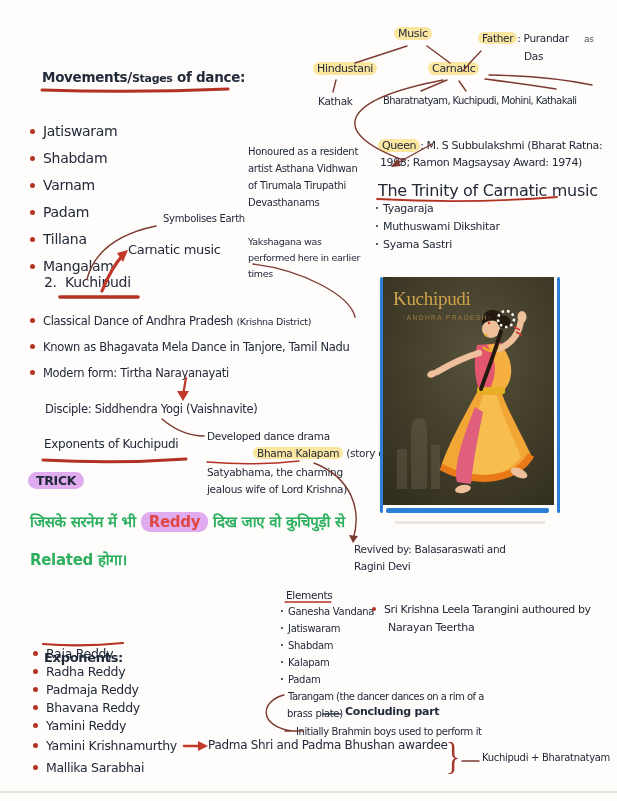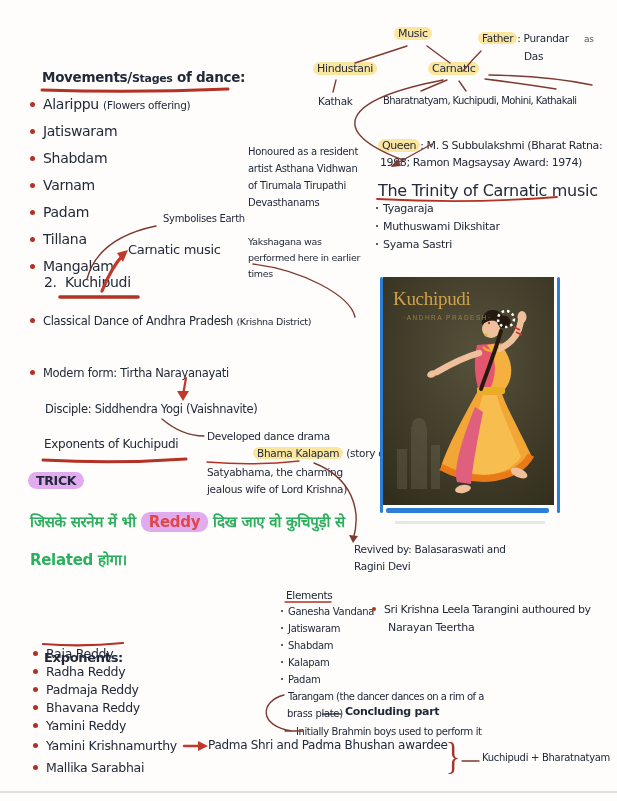--- a/index.html
+++ b/index.html
@@ -87,36 +87,36 @@
   <div class="t" style="left:376px;top:203px;font-size:11px;"><span class="mb"></span><span>Tyagaraja</span></div>
   <div class="t" style="left:376px;top:221px;font-size:11px;"><span class="mb"></span><span>Muthuswami Dikshitar</span></div>
   <div class="t" style="left:376px;top:239px;font-size:11px;"><span class="mb"></span><span>Syama Sastri</span></div>
 
   <div class="t" style="left:248px;top:146px;font-size:10px;">Honoured as a resident</div>
   <div class="t" style="left:248px;top:163px;font-size:10px;">artist Asthana Vidhwan</div>
   <div class="t" style="left:248px;top:180px;font-size:10px;">of Tirumala Tirupathi</div>
   <div class="t" style="left:248px;top:197px;font-size:10px;">Devasthanams</div>
 
   <div class="t" style="left:42px;top:70px;font-size:13.5px;font-weight:bold;"><span>Movements/</span><span style="font-size:11px;">Stages</span> <span>of dance:</span></div>
-  <div class="t" style="left:30px;top:96px;font-size:14px;"><span class="bu"></span><span>Alarippu</span> <span style="font-size:10.5px;">(Flowers offering)</span></div>
   <div class="t" style="left:30px;top:123px;font-size:14px;"><span class="bu"></span><span>Jatiswaram</span></div>
   <div class="t" style="left:30px;top:150px;font-size:14px;"><span class="bu"></span><span>Shabdam</span></div>
   <div class="t" style="left:30px;top:177px;font-size:14px;"><span class="bu"></span><span>Varnam</span></div>
   <div class="t" style="left:30px;top:204px;font-size:14px;"><span class="bu"></span><span>Padam</span></div>
   <div class="t" style="left:30px;top:231px;font-size:14px;"><span class="bu"></span><span>Tillana</span></div>
   <div class="t" style="left:30px;top:258px;font-size:14px;"><span class="bu"></span><span>Mangalam</span></div>
 
   <div class="t" style="left:163px;top:213px;font-size:10px;">Symbolises Earth</div>
   <div class="t" style="left:128px;top:243px;font-size:13px;">Carnatic music</div>
   <div class="t" style="left:44px;top:274px;font-size:14px;"><span>2.</span>&nbsp;&nbsp;<span>Kuchipudi</span></div>
   <div class="t" style="left:248px;top:237px;font-size:9.5px;">Yakshagana was</div>
   <div class="t" style="left:248px;top:253px;font-size:9.5px;">performed here in earlier</div>
   <div class="t" style="left:248px;top:269px;font-size:9.5px;">times</div>
 
   <div class="t" style="left:30px;top:315px;font-size:11.5px;"><span class="bu"></span><span>Classical Dance of Andhra Pradesh</span> <span style="font-size:9.5px;">(Krishna District)</span></div>
+  <div class="t" style="left:30px;top:341px;font-size:11.5px;"><span class="bu"></span><span>Known as Bhagavata Mela Dance in Tanjore, Tamil Nadu</span></div>
   <div class="t" style="left:30px;top:367px;font-size:11.5px;"><span class="bu"></span><span>Modern form: Tirtha Narayanayati</span></div>
   <div class="t" style="left:45px;top:403px;font-size:11.5px;">Disciple: Siddhendra Yogi (Vaishnavite)</div>
 
   <div class="t" style="left:44px;top:438px;font-size:12px;">Exponents of Kuchipudi</div>
   <div class="t" style="left:28px;top:474px;font-size:12.5px;font-weight:bold;"><span class="phl">TRICK</span></div>
 
   <div class="t" style="left:207px;top:430px;font-size:10.5px;">Developed dance drama</div>
   <div class="t" style="left:205px;top:447px;font-size:10.5px;margin-left:48px;"><span class="hl">Bhama Kalapam</span><span> (story of</span></div>
   <div class="t" style="left:207px;top:466px;font-size:10.5px;">Satyabhama, the charming</div>
   <div class="t" style="left:207px;top:483px;font-size:10.5px;">jealous wife of Lord Krishna)</div>

